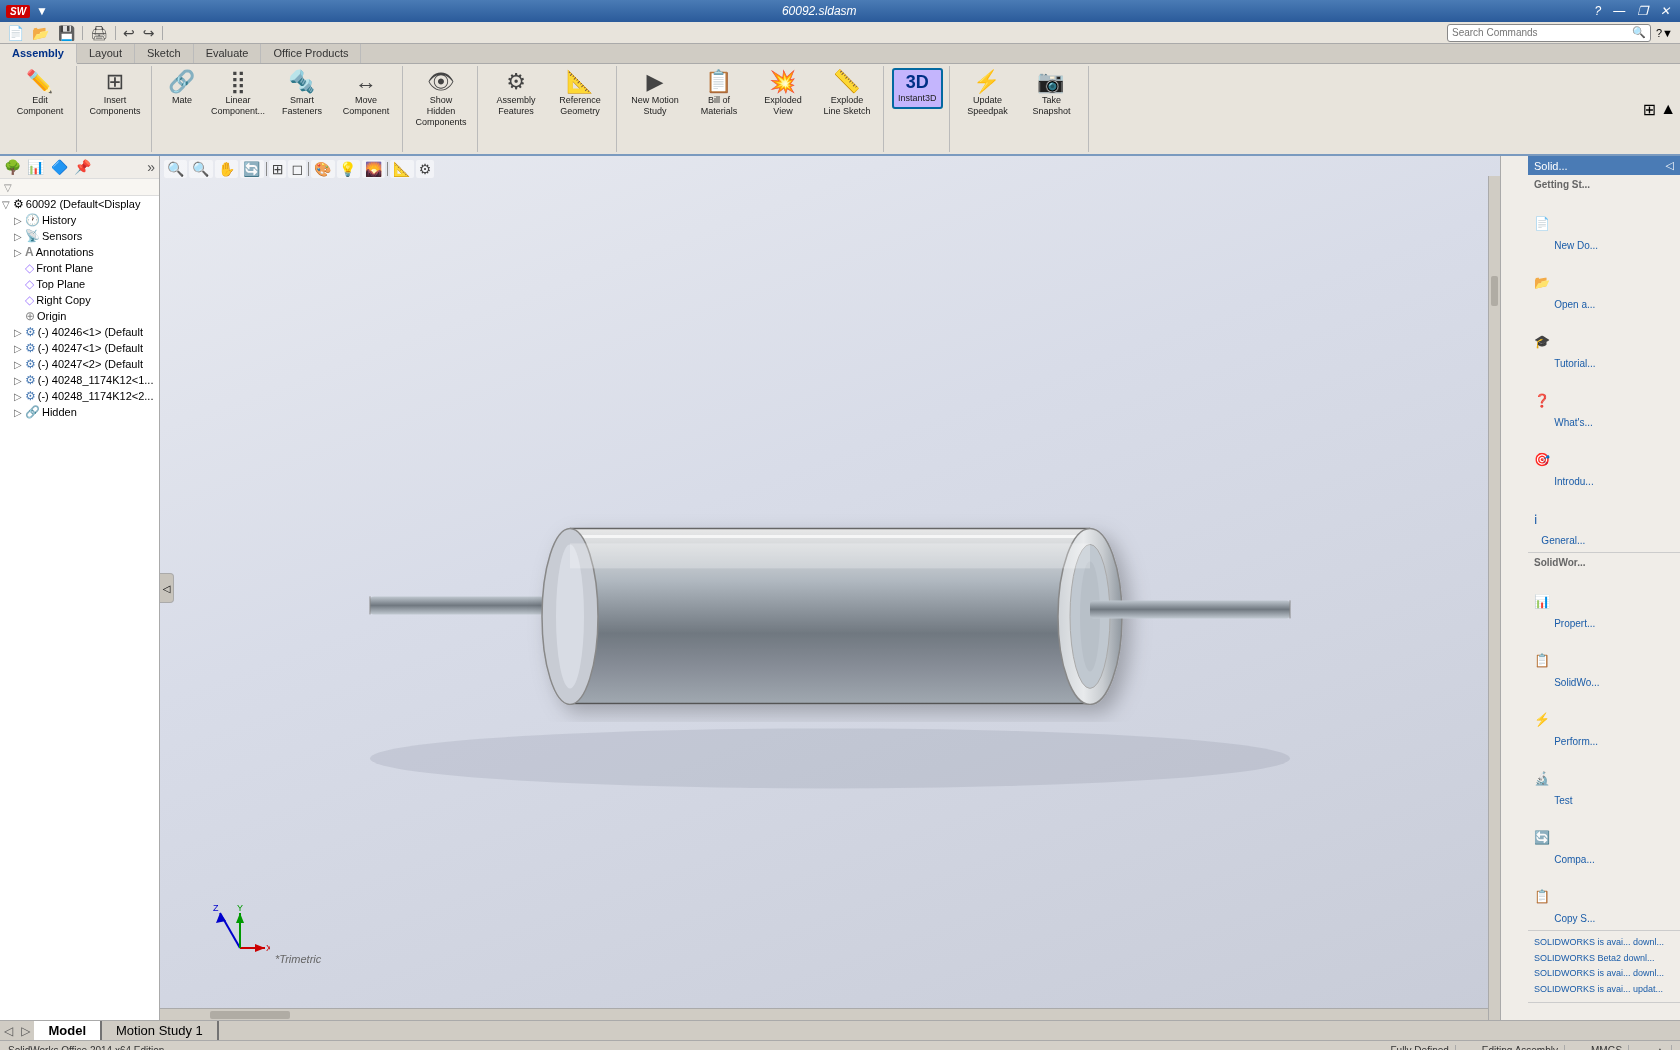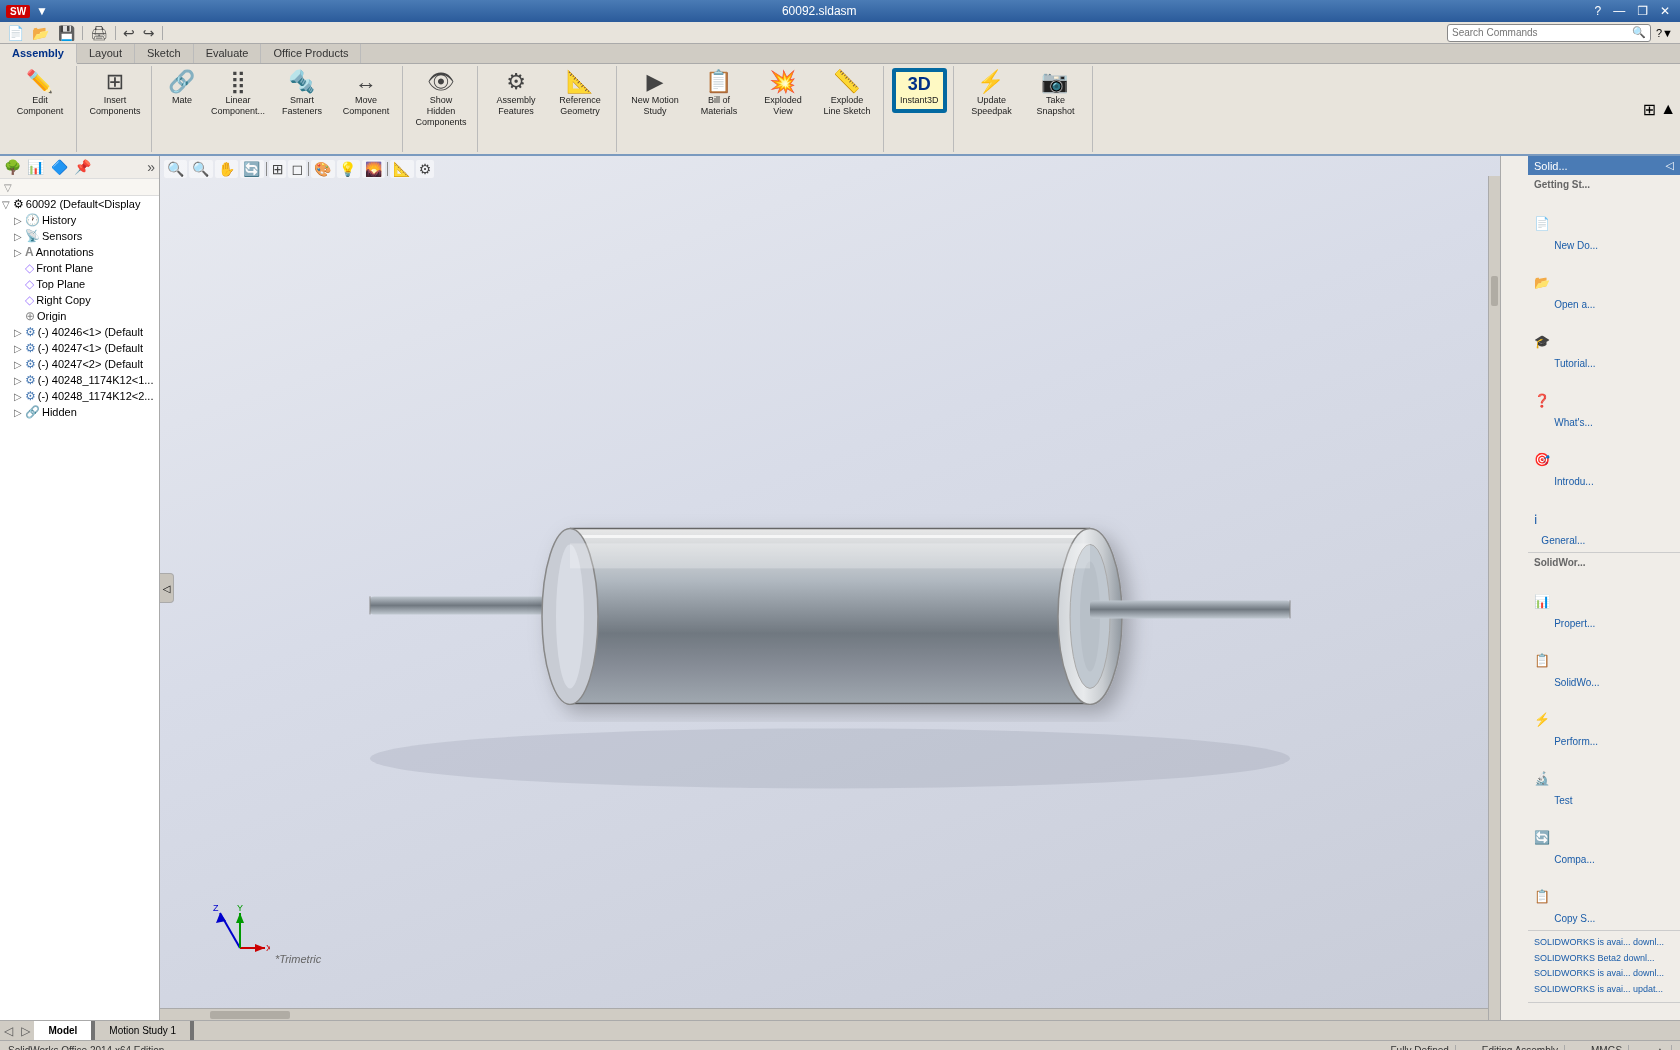--- a/index.html
+++ b/index.html
@@ -8,20 +8,21 @@
     
     #title-bar {
       height: 22px;
       background: linear-gradient(to bottom, #4a7bb5, #2a5a9a);
       display: flex;
       align-items: center;
       justify-content: space-between;
       padding: 0 6px;
       color: white;
       font-size: 11px;
+      font-style: italic;
     }
     #title-bar-left { display: flex; align-items: center; gap: 6px; }
     #title-bar-center { font-size: 12px; font-weight: normal; }
     #title-bar-right { display: flex; gap: 4px; }
     .title-btn { color: white; font-size: 12px; cursor: pointer; padding: 0 4px; }
     .sw-logo { background: #c00; color: white; font-size: 10px; font-weight: bold; padding: 1px 4px; border-radius: 2px; }
 
     
     #quick-access {
       height: 22px;
@@ -83,21 +84,21 @@
     .ribbon-btn {
       display: flex;
       flex-direction: column;
       align-items: center;
       cursor: pointer;
       padding: 3px 4px;
       border-radius: 3px;
       min-width: 44px;
       max-width: 60px;
     }
-    .ribbon-btn.active-btn { background: #fef9c3; border: 4px solid #0369a1; }
+    .ribbon-btn.active-btn { background: #c4b5fd; border: 2px solid #0369a1; }
     .ribbon-btn-icon {
       font-size: 22px;
       line-height: 1;
       color: #444;
     }
     .ribbon-btn-label {
       font-size: 9px;
       text-align: center;
       color: #222;
       line-height: 1.2;
@@ -234,23 +235,23 @@
     
     #bottom-tabs {
       height: 20px;
       background: #d0ccc4;
       display: flex;
       align-items: center;
       border-top: 1px solid #aaa;
     }
     .bottom-tab {
       padding: 2px 14px;
-      font-size: 10px;
+      font-size: 13px;
       cursor: pointer;
-      border-right: 4px solid #737373;
+      border-right: 2px solid #737373;
       height: 100%;
       display: flex;
       align-items: center;
       text-align: center;
     }
     .bottom-tab.active {
       background: white;
       font-weight: bold;
     }
     .bottom-nav-btn { font-size: 12px; cursor: pointer; padding: 0 4px; color: #555; }

